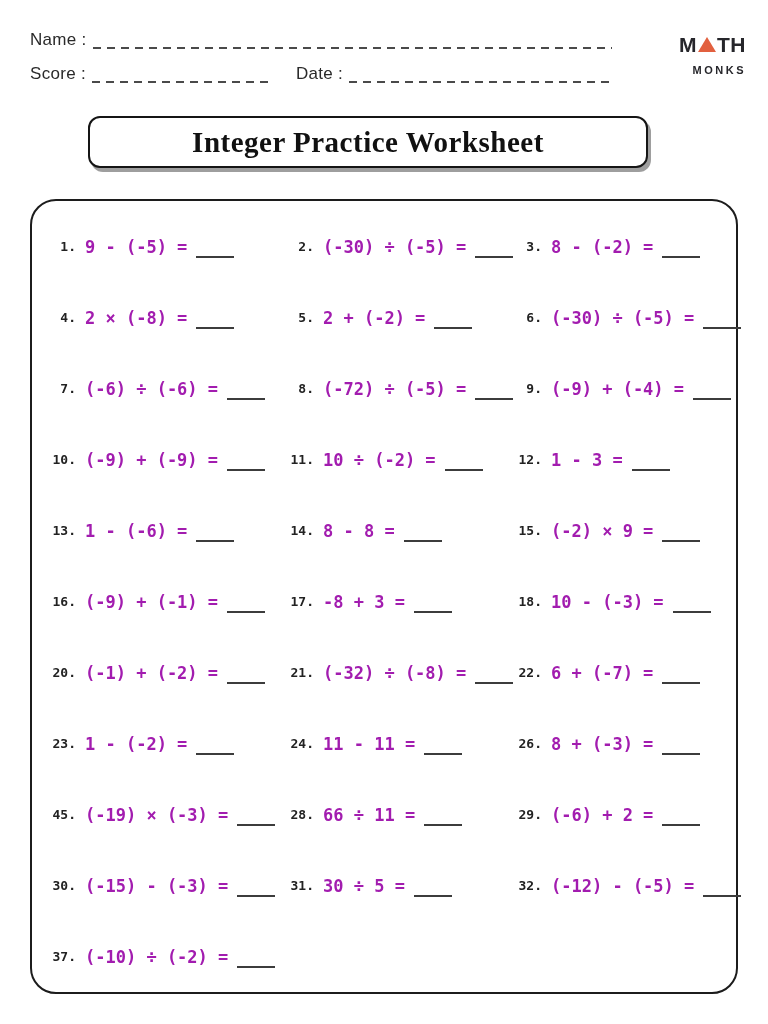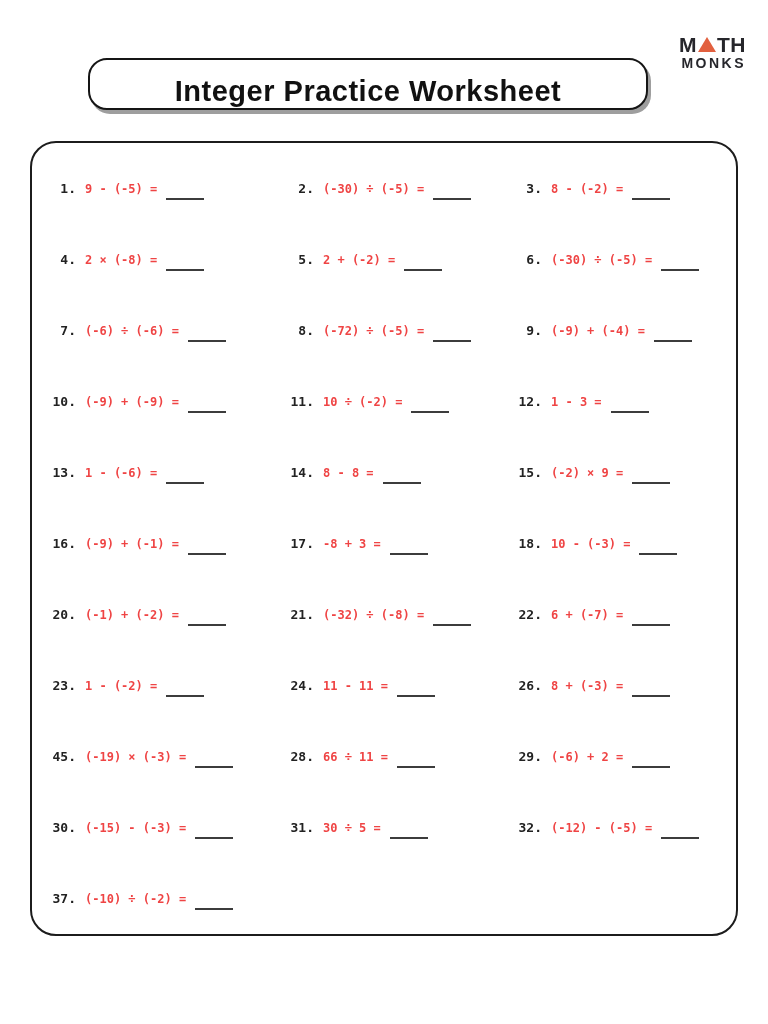--- a/index.html
+++ b/index.html
@@ -22,28 +22,29 @@
   .date-line { flex: 1; }
 
   
   .logo { position: absolute; top: 34px; right: 22px; text-align: right; line-height: 1; }
   .logo-word { font-size: 21px; font-weight: bold; color: #26262b; letter-spacing: 0.5px; white-space: nowrap; }
   .logo-triangle {
     display: inline-block; width: 0; height: 0; margin: 0 1px;
     border-left: 9px solid transparent; border-right: 9px solid transparent;
     border-bottom: 15px solid #E2603F;
   }
-  .logo-sub { font-size: 14px; font-weight: bold; color: #26262b; letter-spacing: 2.5px; margin-top: 1px; }
+  .logo-sub { font-size: 11px; font-weight: bold; color: #26262b; letter-spacing: 2.5px; margin-top: 10px; }
 
   
   .title-box {
     position: relative; margin: 32px 90px 0 58px; height: 52px;
-    border: 2px solid #151515; border-radius: 19px; background: #fff;
-    display: flex; align-items: flex-end; justify-content: center;
+    border: 2px solid #151515; border-radius: 12px; background: #fff;
+    display: flex; align-items: center; justify-content: center;
     box-shadow: 3px 4px 0 #9e9e9e;
+    font-family: Liberation Serif, serif;
   }
   .title-box::before {
     content: ""; position: absolute; top: -6px; left: -6px; right: 2px; bottom: 2px;
     border: 1.5px solid #b9b9b9; border-radius: 18px; z-index: -1;
   }
   .title-text { font-size: 29px; font-weight: bold; color: #111; letter-spacing: 0.5px; }
 
   
   .sheet {
     position: relative; margin-top: 31px; height: 795px; background: #fff;
@@ -58,32 +59,44 @@
     grid-auto-rows: 71px; padding: 10px 10px 0 18px; height: 100%;
   }
   .problem { display: flex; align-items: center; white-space: nowrap; overflow: visible; }
   .p-num {
     font-family: "DejaVu Sans Mono", monospace; font-weight: bold;
     font-size: 13px; color: #222; width: 26px; text-align: right;
     margin-right: 9px; flex: none;
   }
   .p-expr {
     font-family: "DejaVu Sans Mono", monospace; font-weight: bold;
-    font-size: 12px; color: #ef4444;
+    font-size: 17px; color: #a21caf;
   }
   .p-blank {
     display: inline-block; width: 38px; height: 10px; margin-left: 9px;
     border-bottom: 2px solid #3c3c3c; transform: translateY(6px); flex: none;
   }
 </style>
 </head>
 <body>
 
 <div class="page">
 
+  <div class="header-left">
+    <div class="field-row">
+      <span class="field-label">Name :</span>
+      <span class="dash-line name-line"></span>
+    </div>
+    <div class="field-row">
+      <span class="field-label">Score :</span>
+      <span class="dash-line score-line"></span>
+      <span class="field-label date-label">Date :</span>
+      <span class="dash-line date-line"></span>
+    </div>
+  </div>
 
   <div class="logo">
     <div class="logo-word"><span>M</span><span class="logo-triangle"></span><span>TH</span></div>
     <div class="logo-sub">MONKS</div>
   </div>
 
   <div class="title-box">
     <span class="title-text">Integer Practice Worksheet</span>
   </div>
 

